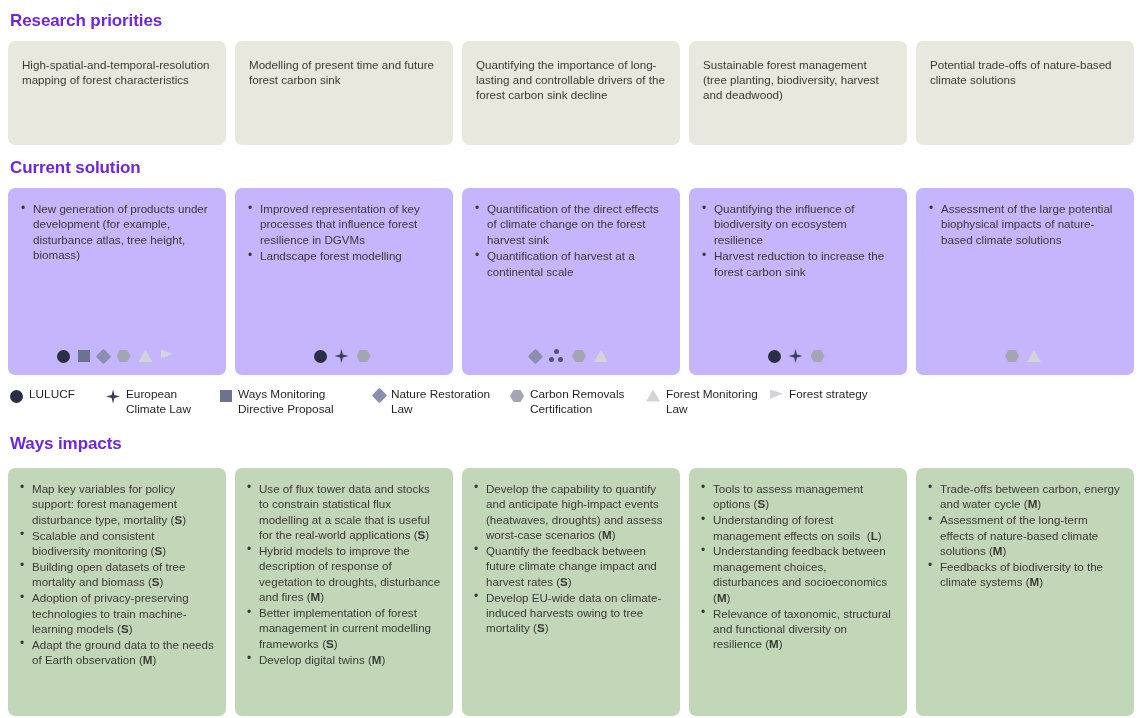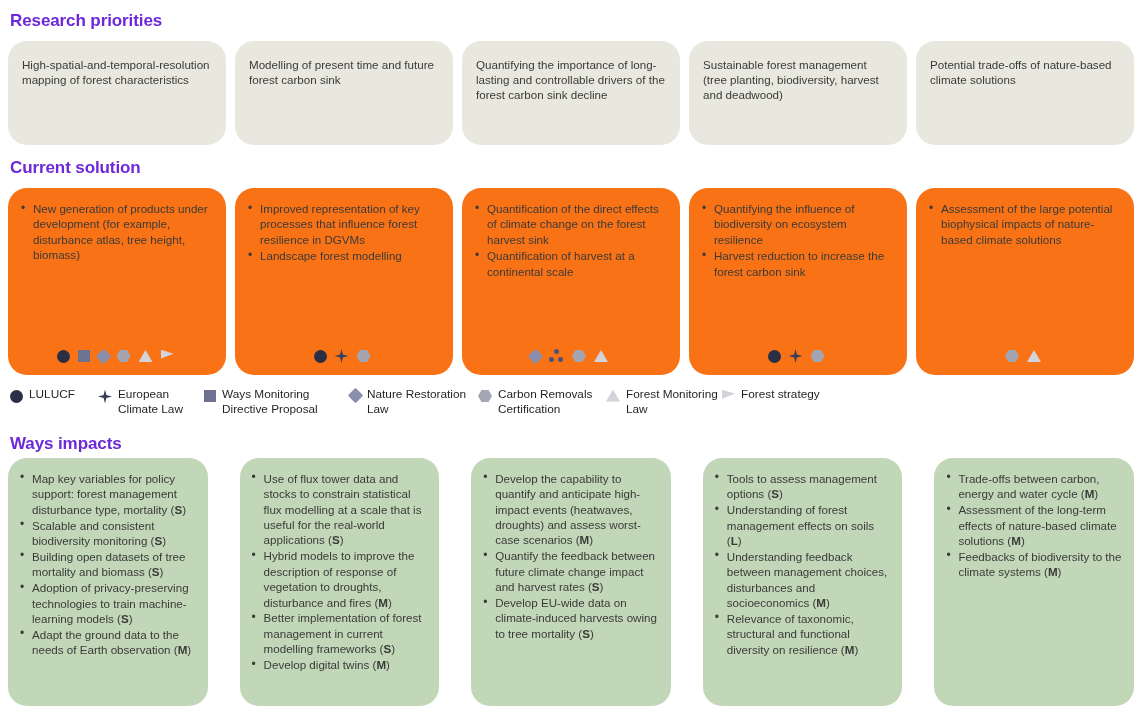--- a/index.html
+++ b/index.html
@@ -18,21 +18,21 @@
     color: #6d28d9;
     letter-spacing: -0.1px;
   }
 
   .row {
     display: flex;
     gap: 9px;
   }
   .card {
     flex: 1 1 0;
-    border-radius: 19px;
+    border-radius: 7px;
     position: relative;
   }
 
   
   #research-title { margin: 11px 0 0 2px; }
   #research-row { margin-top: 10px; }
   .card-priority {
     background: #e9e8df;
     height: 104px;
     padding: 16px 14px 10px 14px;
@@ -40,21 +40,21 @@
   .card-priority .txt {
     font-size: 11.6px;
     line-height: 15.2px;
     color: #3a3a38;
   }
 
   
   #solution-title { margin: 13px 0 0 2px; }
   #solution-row { margin-top: 10px; }
   .card-solution {
-    background: #f97316;
+    background: #c4b5fd;
     height: 187px;
     padding: 13px 12px 8px 12px;
     display: flex;
     flex-direction: column;
   }
   ul.bullets { list-style: none; }
   ul.bullets li {
     position: relative;
     padding-left: 13px;
     font-size: 11.6px;
@@ -97,38 +97,38 @@
   .ic-dots { width: 15px; height: 14px; position: relative; }
   .ic-dots i { position: absolute; width: 5.4px; height: 5.4px; border-radius: 50%; background: #4e5274; display: block; }
   .ic-dots i:nth-child(1) { left: 5px; top: 0px; }
   .ic-dots i:nth-child(2) { left: 0px; top: 8px; }
   .ic-dots i:nth-child(3) { left: 8.5px; top: 8px; }
 
   
   #legend {
     display: flex;
     margin: 12px 0 12px 2px;
-    gap: 0px;
+    gap: 8px;
   }
   .legend-item {
     display: flex;
     align-items: flex-start;
     gap: 6px;
   }
   .legend-item .lbl {
     font-size: 11.8px;
     line-height: 15.4px;
     color: #231f20;
     padding-top: 0px;
   }
   .legend-item .ic { margin-top: 2.5px; }
 
   
   #ways-title { margin: 16px 0 0 2px; }
-  #ways-row { margin-top: 4px; align-items: stretch; gap: 32px; }
+  #ways-row { margin-top: 14px; align-items: stretch; }
   .card-ways {
     background: #c2d7b8;
     min-height: 248px;
     padding: 13px 12px 10px 11px;
   }
   .card-ways ul.bullets li { margin-bottom: 0.5px; }
   .card-ways ul.bullets li b { font-weight: bold; }
 </style>
 </head>
 <body>

